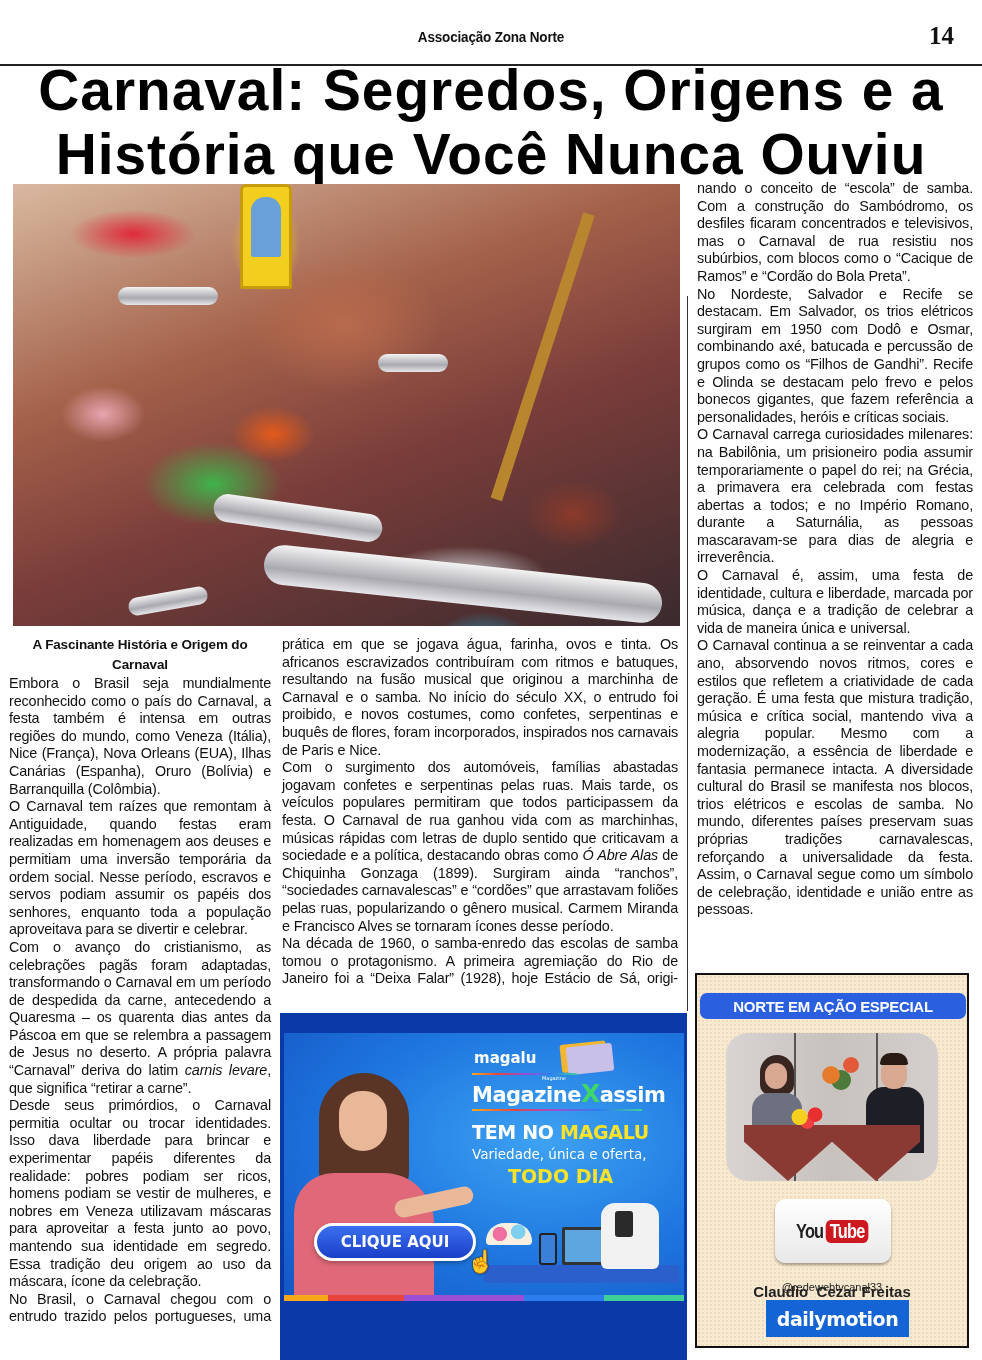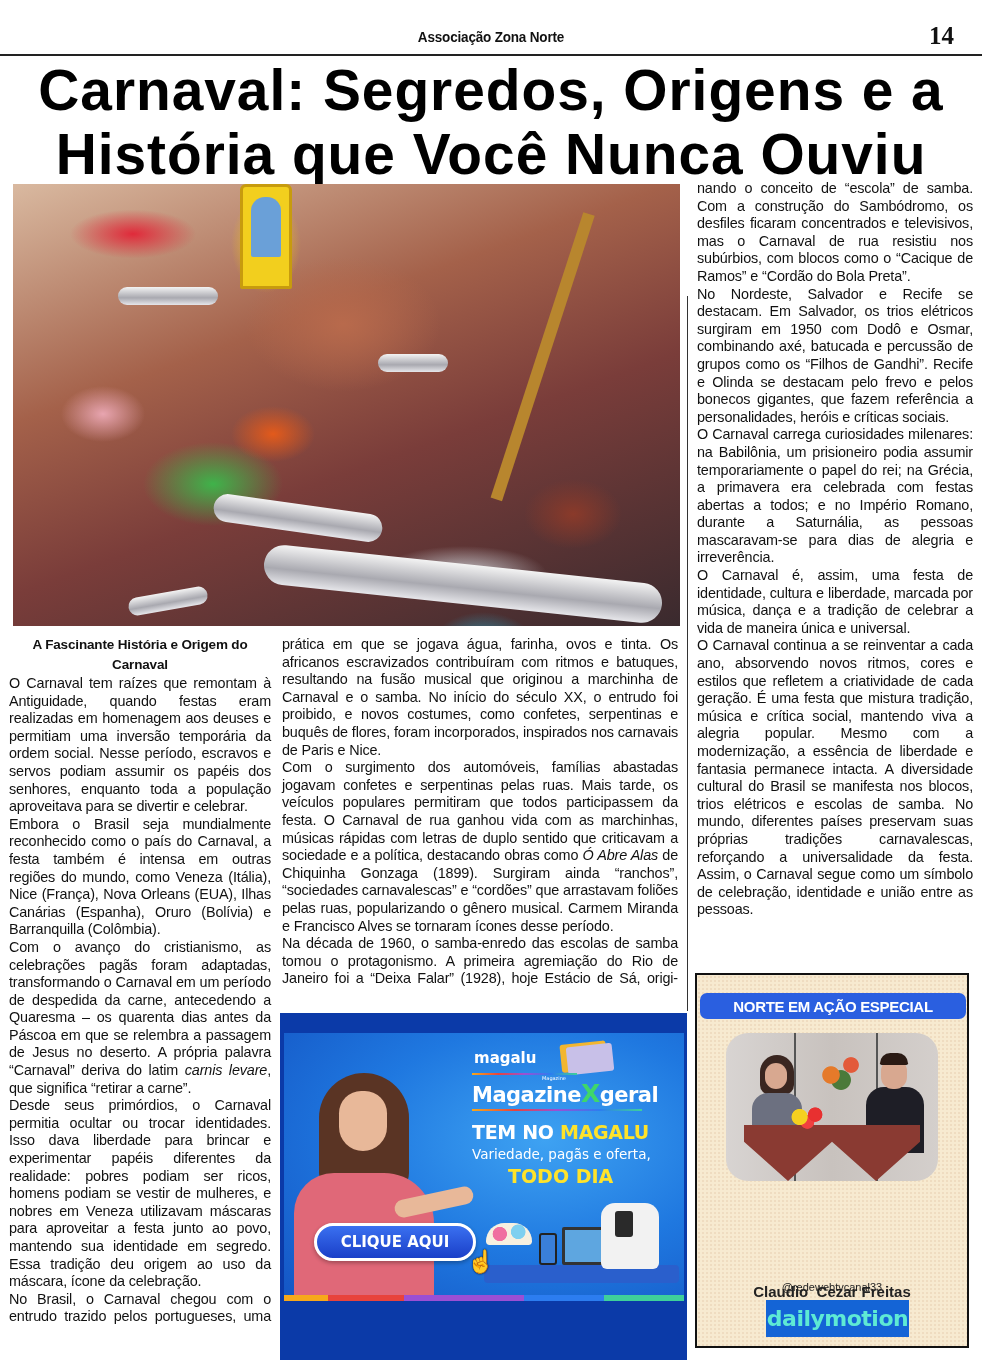--- a/index.html
+++ b/index.html
@@ -1,19 +1,19 @@
 <!DOCTYPE html>
 <html><head>
 <meta charset="utf-8">
 <style>
   * { box-sizing: border-box; margin: 0; padding: 0; }
   html, body { width: 982px; height: 1360px; background: #ffffff; overflow: hidden; }
   body { position: relative; font-family: "Liberation Sans", sans-serif; color: #111; }
 
-  .masthead { position: absolute; left: 0; top: 0; width: 982px; height: 56px; border-bottom: 2px solid #222; }
+  .masthead { position: absolute; left: 0; top: 0; width: 982px; height: 66px; border-bottom: 2px solid #222; }
   .masthead .org { position: absolute; left: 0; right: 0; top: 28px; text-align: center; font-family: "Liberation Sans", sans-serif; font-weight: bold; font-size: 15px; letter-spacing: -0.2px; transform: scaleX(0.9); }
   .masthead .page-num { position: absolute; right: 28px; top: 22px; font-family: "Liberation Serif", serif; font-weight: bold; font-size: 25px; }
 
   .headline { position: absolute; left: 0; top: 58px; width: 982px; text-align: center; font-family: "Liberation Sans", sans-serif; font-weight: bold; font-size: 58px; line-height: 64px; letter-spacing: 1px; color: #000; transform: scaleX(0.98); }
 
   .photo { position: absolute; left: 13px; top: 184px; width: 667px; height: 442px; overflow: hidden;
     background:
       radial-gradient(ellipse 60px 40px at 90px 230px, #e8a5b0 0%, transparent 70%),
       radial-gradient(ellipse 70px 50px at 330px 500px, #e6207c 0%, transparent 70%),
       radial-gradient(ellipse 80px 60px at 470px 470px, #2aa8c9 0%, transparent 70%),
@@ -84,21 +84,21 @@
   .sidebar-photo .person-r .b { position: absolute; left: 0; top: 34px; width: 58px; height: 66px; background: #1e1e26; border-radius: 18px 18px 0 0; }
   .sidebar-photo .flowers { position: absolute; left: 90px; top: 12px; width: 50px; height: 50px; background: radial-gradient(circle at 30% 60%, #e57a2a 18%, transparent 20%), radial-gradient(circle at 70% 40%, #e35a3a 16%, transparent 18%), radial-gradient(circle at 50% 70%, #4b7a3a 22%, transparent 24%); }
   .sidebar-photo .table { position: absolute; left: 18px; top: 92px; width: 176px; height: 56px; background: #8a3a32; clip-path: polygon(0 0, 100% 0, 100% 30%, 75% 100%, 50% 30%, 25% 100%, 0 30%); }
   .sidebar-photo .centerpiece { position: absolute; left: 58px; top: 72px; width: 52px; height: 24px; background: radial-gradient(circle at 30% 50%, #f5d020 20%, transparent 22%), radial-gradient(circle at 60% 40%, #e83030 20%, transparent 22%), radial-gradient(circle at 45% 70%, #f04040 20%, transparent 22%); }
 
   .yt-button { position: absolute; left: 78px; top: 224px; width: 116px; height: 64px; background: linear-gradient(#ffffff, #e8e8e8); border-radius: 10px; box-shadow: 0 2px 3px rgba(0,0,0,0.35); display: flex; align-items: center; justify-content: center; }
   .yt-you { font-family: "Liberation Sans", sans-serif; font-weight: bold; font-size: 20px; color: #222; letter-spacing: -1px; transform: scaleX(0.82); display: inline-block; margin-right: -6px; }
   .yt-tube { font-family: "Liberation Sans", sans-serif; font-weight: bold; font-size: 20px; color: #fff; background: #cc181e; border-radius: 6px; padding: 0 5px; letter-spacing: -1px; transform: scaleX(0.82); display: inline-block; }
   .sidebar-name { position: absolute; left: 0; right: 0; top: 308px; text-align: center; font-family: "Liberation Sans", sans-serif; font-weight: bold; font-size: 15px; color: #222; }
   .sidebar-handle { position: absolute; left: 0; right: 0; top: 306px; text-align: center; font-family: "Liberation Sans", sans-serif; font-size: 11px; color: #222; }
-  .dm-button { position: absolute; left: 69px; top: 325px; width: 143px; height: 37px; background: #1464d6; color: #5eead4; font-family: "DejaVu Sans", sans-serif; font-weight: bold; font-size: 22px; letter-spacing: -0.5px; display: flex; align-items: center; justify-content: center; }
+  .dm-button { position: absolute; left: 69px; top: 325px; width: 143px; height: 37px; background: #1464d6; color: #ffffff; font-family: "DejaVu Sans", sans-serif; font-weight: bold; font-size: 19px; letter-spacing: -0.5px; display: flex; align-items: center; justify-content: center; }
 </style>
 </head>
 <body>
 
 <header class="masthead">
   <div class="org">Associação Zona Norte</div>
   <div class="page-num">14</div>
 </header>
 
 <h1 class="headline">
@@ -114,22 +114,22 @@
   <div class="tube" style="left:365px;top:170px;width:70px;"></div>
   <div class="tube" style="left:250px;top:380px;width:400px;height:40px;border-radius:20px;transform:rotate(6deg);"></div>
   <div class="pole"></div>
 </div>
 
 <div class="col-divider" style="left:277px;top:636px;height:0;"></div>
 <div class="col-divider" style="left:687px;top:296px;height:715px;"></div>
 
 <section class="col col-left">
   <p class="sub">A Fascinante História e Origem do Carnaval</p>
+  <p>Embora o Brasil seja mundialmente reconhecido como o país do Carnaval, a festa também é intensa em outras regiões do mundo, como Veneza (Itália), Nice (França), Nova Orleans (EUA), Ilhas Canárias (Espanha), Oruro (Bolívia) e Barranquilla (Colômbia).</p>
   <p>O Carnaval tem raízes que remontam à Antiguidade, quando festas eram realizadas em homenagem aos deuses e permitiam uma inversão temporária da ordem social. Nesse período, escravos e servos podiam assumir os papéis dos senhores, enquanto toda a população aproveitava para se divertir e celebrar.</p>
-  <p>Embora o Brasil seja mundialmente reconhecido como o país do Carnaval, a festa também é intensa em outras regiões do mundo, como Veneza (Itália), Nice (França), Nova Orleans (EUA), Ilhas Canárias (Espanha), Oruro (Bolívia) e Barranquilla (Colômbia).</p>
   <p><span>Com o avanço do cristianismo, as celebrações pagãs foram adaptadas, transformando o Carnaval em um período de despedida da carne, antecedendo a Quaresma – os quarenta dias antes da Páscoa em que se relembra a passagem de Jesus no deserto. A própria palavra “Carnaval” deriva do latim </span><i>carnis levare</i><span>, que significa “retirar a carne”.</span></p>
   <p>Desde seus primórdios, o Carnaval permitia ocultar ou trocar identidades. Isso dava liberdade para brincar e experimentar papéis diferentes da realidade: pobres podiam ser ricos, homens podiam se vestir de mulheres, e nobres em Veneza utilizavam máscaras para aproveitar a festa junto ao povo, mantendo sua identidade em segredo. Essa tradição deu origem ao uso da máscara, ícone da celebração.</p>
   <p style="text-align:justify;text-align-last:justify;">No Brasil, o Carnaval chegou com o entrudo trazido pelos portugueses, uma</p>
 </section>
 
 <section class="col col-mid">
   <p>prática em que se jogava água, farinha, ovos e tinta. Os africanos escravizados contribuíram com ritmos e batuques, resultando na fusão musical que originou a marchinha de Carnaval e o samba. No início do século XX, o entrudo foi proibido, e novos costumes, como confetes, serpentinas e buquês de flores, foram incorporados, inspirados nos carnavais de Paris e Nice.</p>
   <p><span>Com o surgimento dos automóveis, famílias abastadas jogavam confetes e serpentinas pelas ruas. Mais tarde, os veículos populares permitiram que todos participassem da festa. O Carnaval de rua ganhou vida com as marchinhas, músicas rápidas com letras de duplo sentido que criticavam a sociedade e a política, destacando obras como </span><i>Ó Abre Alas</i><span> de Chiquinha Gonzaga (1899). Surgiram ainda “ranchos”, “sociedades carnavalescas” e “cordões” que arrastavam foliões pelas ruas, popularizando o gênero musical. Carmem Miranda e Francisco Alves se tornaram ícones desse período.</span></p>
   <p style="text-align-last:justify;">Na década de 1960, o samba-enredo das escolas de samba tomou o protagonismo. A primeira agremiação do Rio de Janeiro foi a “Deixa Falar” (1928), hoje Estácio de Sá, origi-</p>
 </section>
@@ -148,27 +148,27 @@
       <div class="hair"></div>
         <div class="face"></div>
         <div class="shirt"></div>
         <div class="arm"></div>
     </div>
     <div class="ad-logo">magalu</div>
     <div class="ad-card"></div>
     <div class="ad-rainbow-line" style="left:188px;top:40px;width:105px;"></div>
     <div class="ad-sub-small">Magazine</div>
     <div class="ad-brand">
-      <span>Magazine</span><span class="x">X</span><span>geral</span>
+      <span>Magazine</span><span class="x">X</span><span>assim</span>
     </div>
     <div class="ad-rainbow-line" style="left:188px;top:76px;width:170px;"></div>
     <div class="ad-title">
       <span>TEM NO </span><span class="y">MAGALU</span>
     </div>
-    <div class="ad-line2">Variedade, pagãs e oferta,</div>
+    <div class="ad-line2">Variedade, única e oferta,</div>
     <div class="ad-line3">TODO DIA</div>
     <div class="ad-products">
       <div class="table"></div>
         <div class="cake"></div>
         <div class="phone"></div>
         <div class="laptop"></div>
         <div class="fryer"></div>
     </div>
     <div class="ad-cta">CLIQUE AQUI</div>
     <div class="ad-hand">☝</div>
@@ -188,16 +188,20 @@
         <div class="b"></div>
       </div>
     <div class="person-r">
         <div class="b"></div>
         <div class="f"></div>
         <div class="h"></div>
       </div>
     <div class="table"></div>
     <div class="centerpiece"></div>
   </div>
+  <div class="yt-button">
+    <span class="yt-you">You</span>
+    <span class="yt-tube">Tube</span>
+  </div>
   <div class="sidebar-name" style="white-space:pre;">Claudio  Cezar Freitas</div>
   <div class="sidebar-handle">@redewebtvcanal33</div>
   <div class="dm-button">dailymotion</div>
 </aside>
 
 </body></html>

